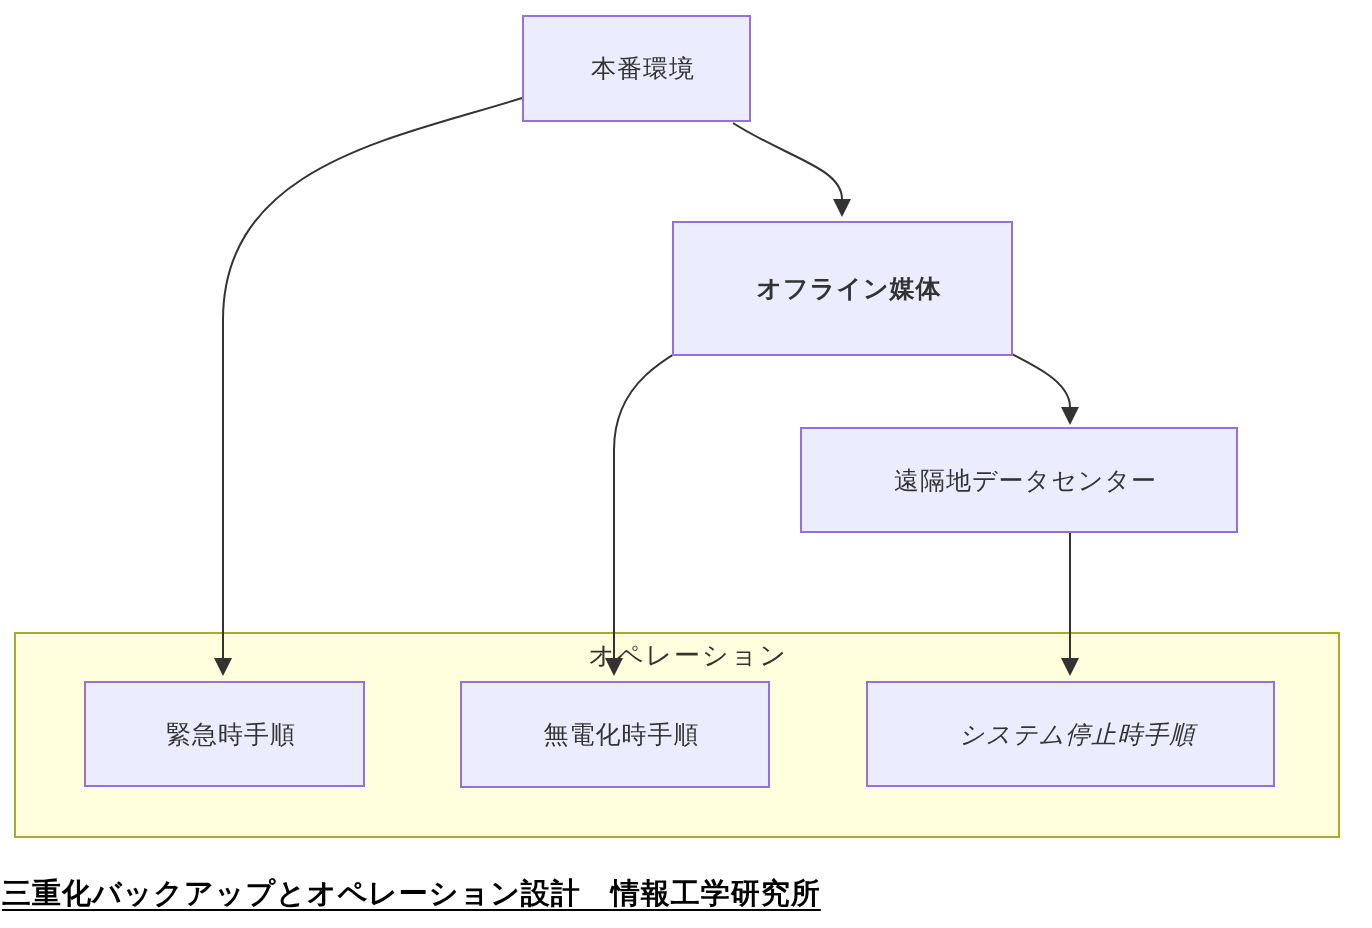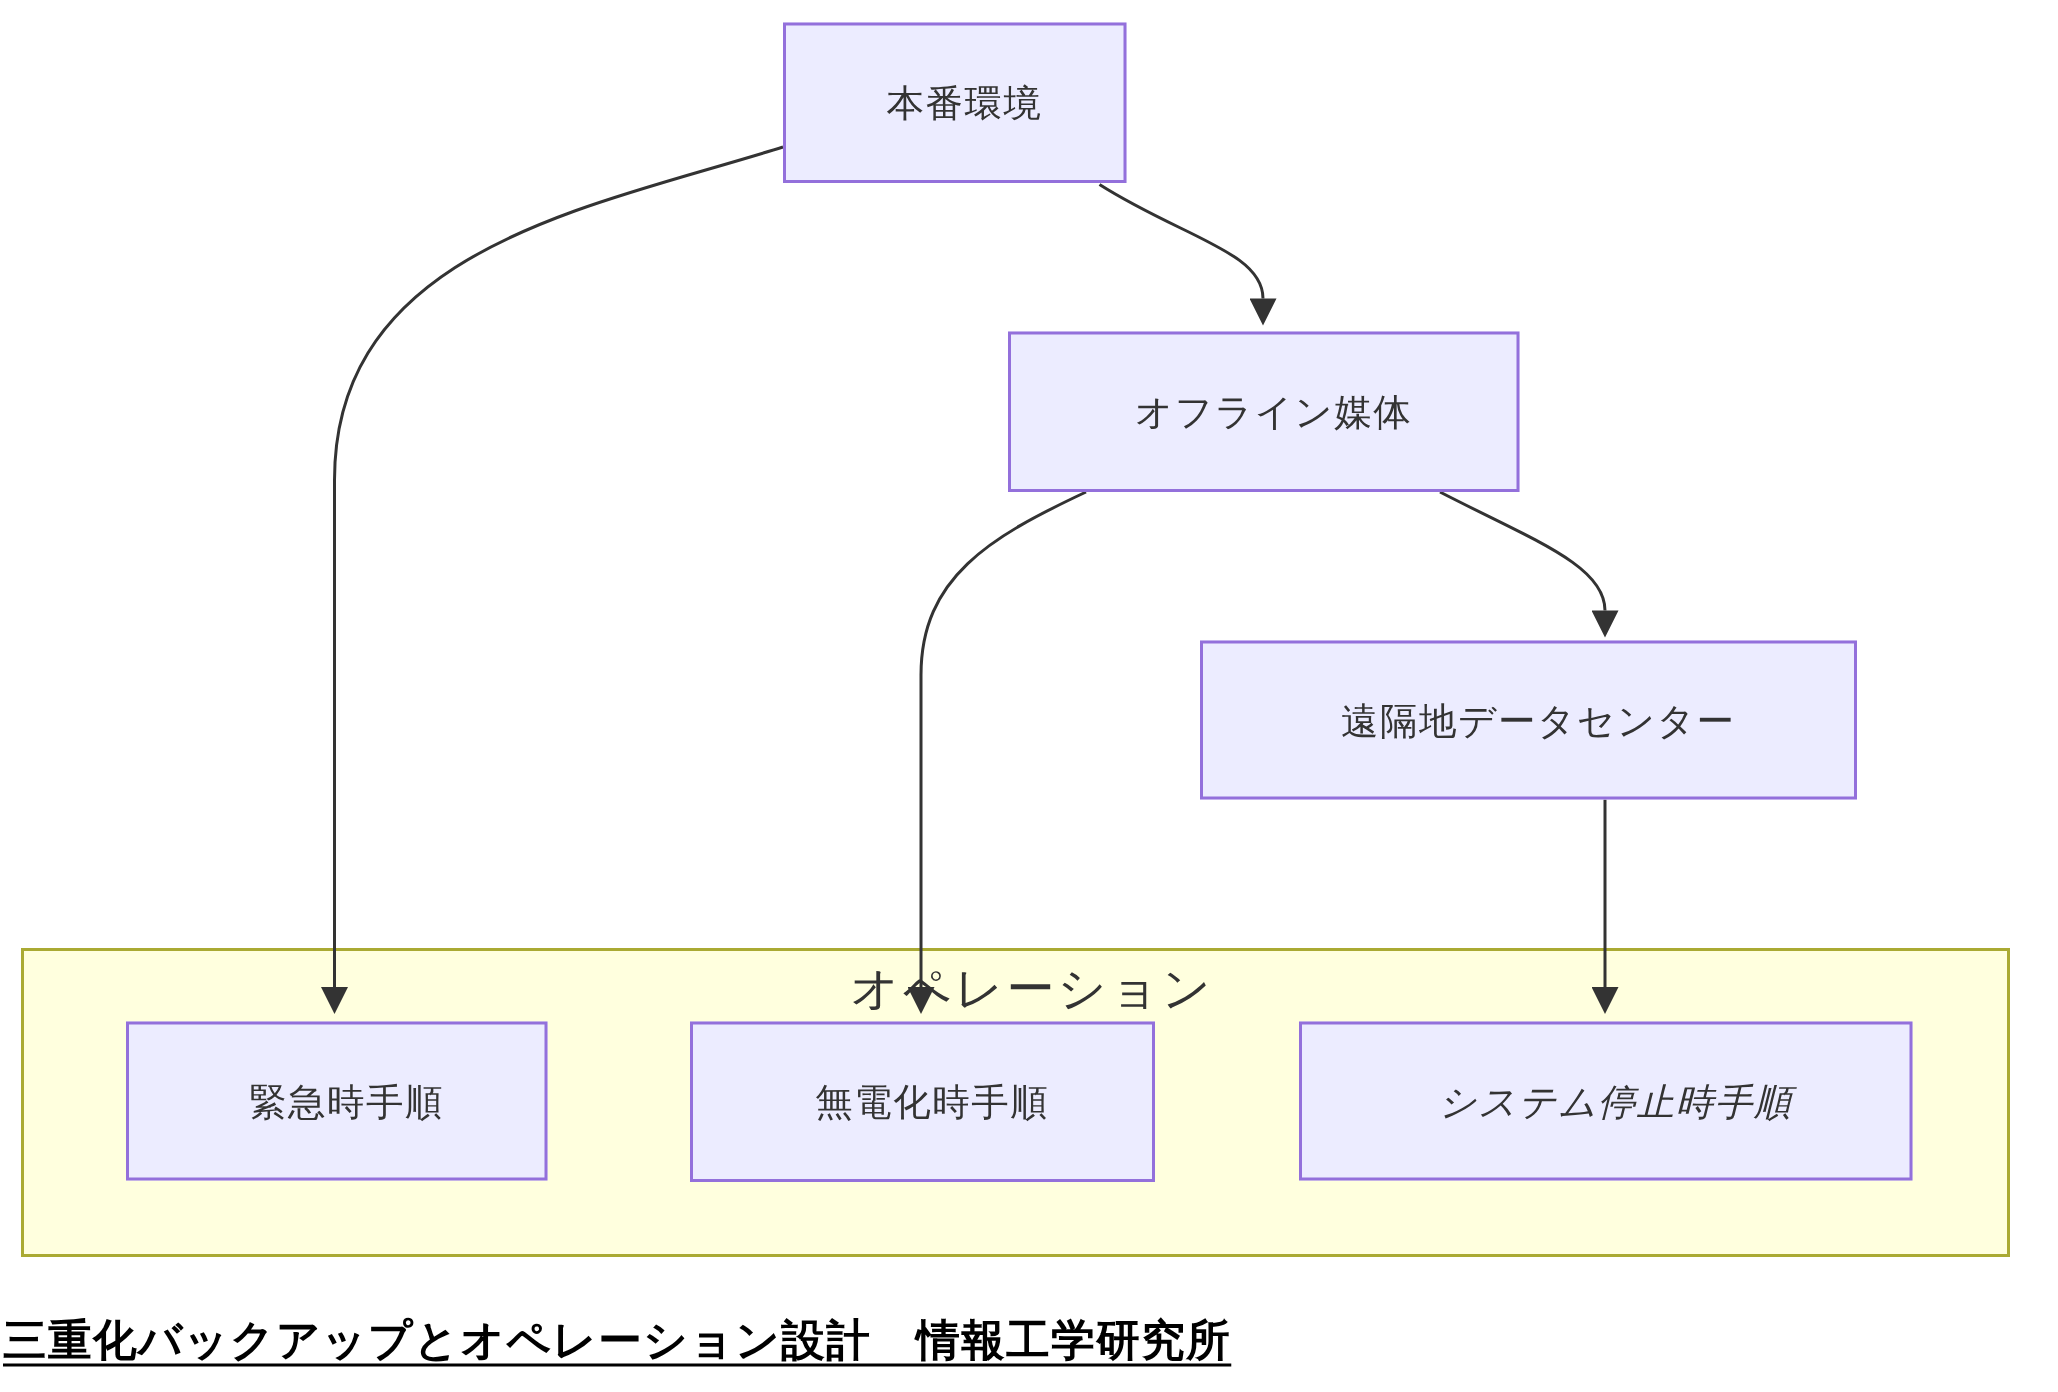--- a/index.html
+++ b/index.html
@@ -28,38 +28,38 @@
     left:14px; top:632px;
     width:1326px; height:206px;
     background:var(--cluster-fill);
     border:2px solid var(--cluster-border);
   }
   .cluster-label{
     position:absolute;
     left:548px; top:638px;
     width:280px;
     text-align:center;
-    font-size:32px;
+    font-size:26px;
     color:var(--text-color);
     letter-spacing:2px;
   }
   .node{
     position:absolute;
     background:var(--node-fill);
     border:2px solid var(--node-border);
     display:flex;
     align-items:center;
     justify-content:center;
     font-size:25px;
     color:var(--text-color);
     letter-spacing:1px;
     padding-left:13px;
   }
   .node-production {left:522px; top:15px;  width:229px; height:107px;}
-  .node-offline    {left:672px; top:221px; width:341px; height:107px;}
+  .node-offline    {left:672px; top:221px; width:341px; height:135px;font-weight:bold;}
   .node-remote     {left:800px; top:427px; width:438px; height:106px;}
   .node-emergency  {left:84px;  top:681px; width:281px; height:106px;}
   .node-nopower    {left:460px; top:681px; width:310px; height:107px;}
   .node-sysstop    {left:866px; top:681px; width:409px; height:106px;font-style:italic;}
   .edges{
     position:absolute;
     left:0; top:0;
     width:1372px; height:928px;
     pointer-events:none;
   }

